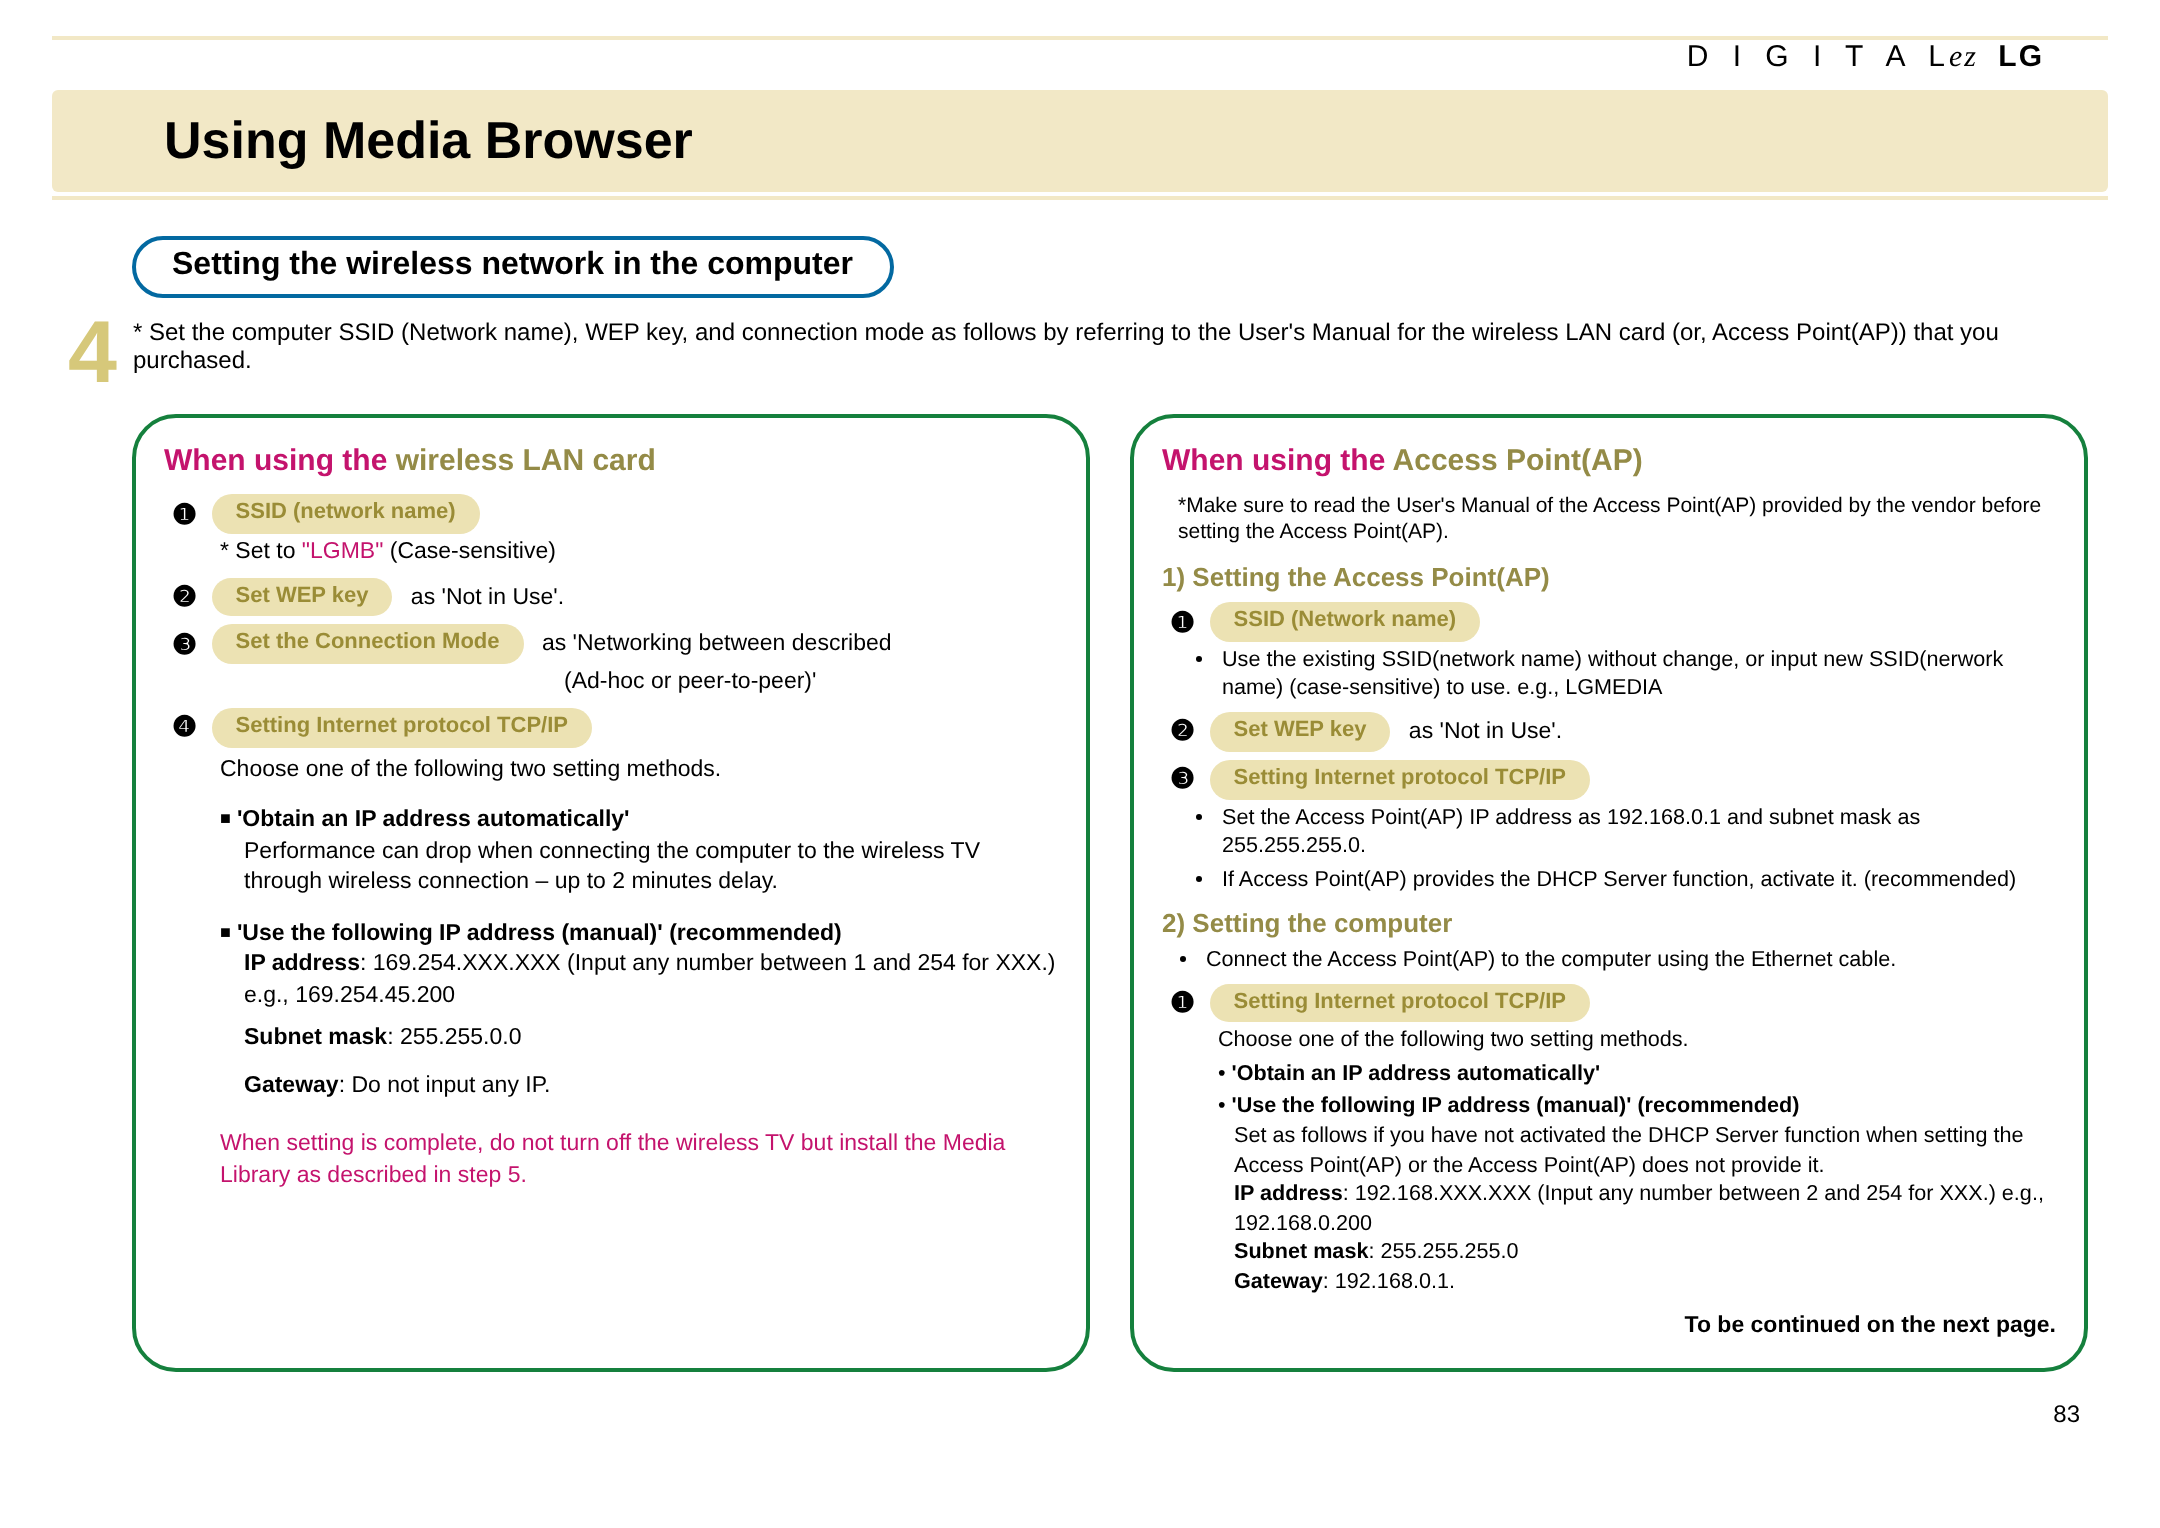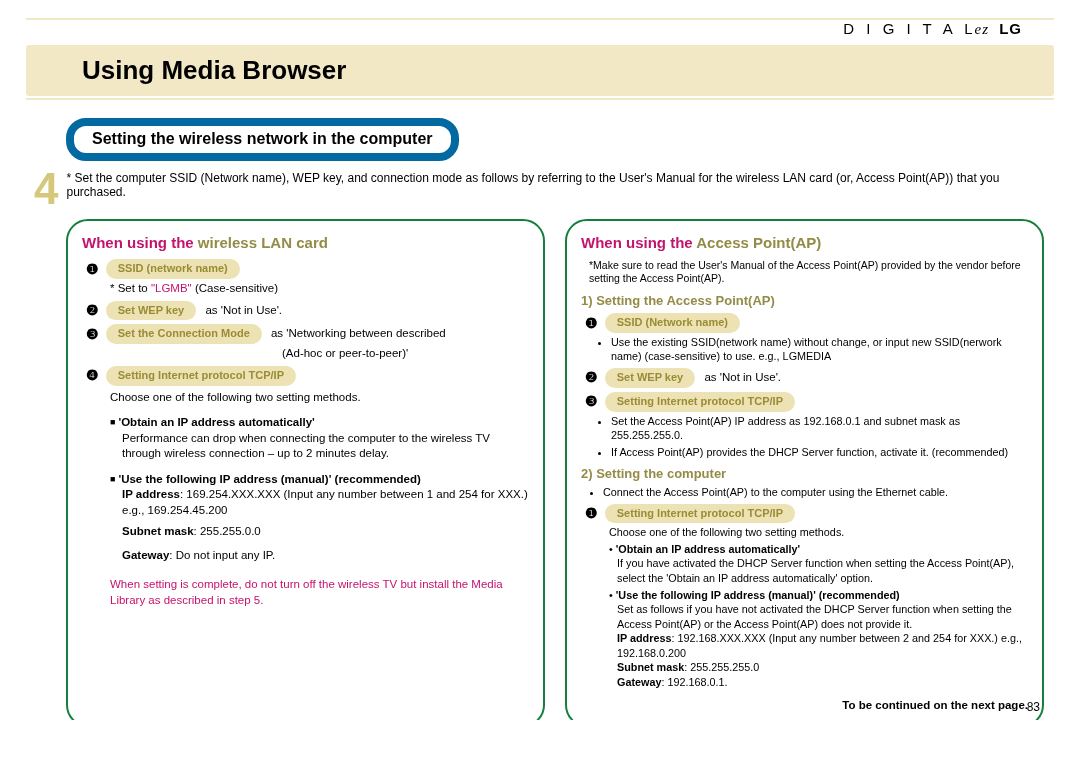--- a/index.html
+++ b/index.html
@@ -52,21 +52,21 @@
   }
   .rule-top {
     margin: 0 0 2px 0;
   }
   .subsection-wrap {
     margin-left: 40px;
   }
   .pill-heading {
     display: inline-block;
     background: #fff;
-    border: 8px solid #0369a1;
+    border: 2px solid #0369a1;
     border-radius: 20px;
     padding: 4px 18px 5px 18px;
     font-weight: bold;
     font-size: 16px;
     margin-bottom: 4px;
   }
   .step-row {
     display: flex;
     margin-left: 8px;
     margin-top: 2px;
@@ -277,21 +277,20 @@
       </ul>
 
       <div class="item-line">
         <span class="num-bullet">❶</span>
         <span class="pill">Setting Internet protocol TCP/IP</span>
       </div>
       <div class="indent" style="font-size:10.8px;margin-top:2px;">Choose one of the following two setting methods.</div>
 
       <div class="indent" style="font-size:10.8px;margin-top:2px;">
         • <b>'Obtain an IP address automatically'</b>
-        <div style="margin-left:8px;">If you have activated the DHCP Server function when setting the Access Point(AP), select the 'Obtain an IP address automatically' option.</div>
       </div>
 
       <div class="indent" style="font-size:10.8px;margin-top:2px;">
         • <b>'Use the following IP address (manual)' (recommended)</b>
         <div style="margin-left:8px;">Set as follows if you have not activated the DHCP Server function when setting the Access Point(AP) or the Access Point(AP) does not provide it.</div>
         <div style="margin-left:8px;"><b>IP address</b><span>: 192.168.XXX.XXX (Input any number between 2 and 254 for XXX.) e.g., 192.168.0.200</span></div>
         <div style="margin-left:8px;"><b>Subnet mask</b><span>: 255.255.255.0</span></div>
         <div style="margin-left:8px;"><b>Gateway</b><span>: 192.168.0.1.</span></div>
       </div>
 

